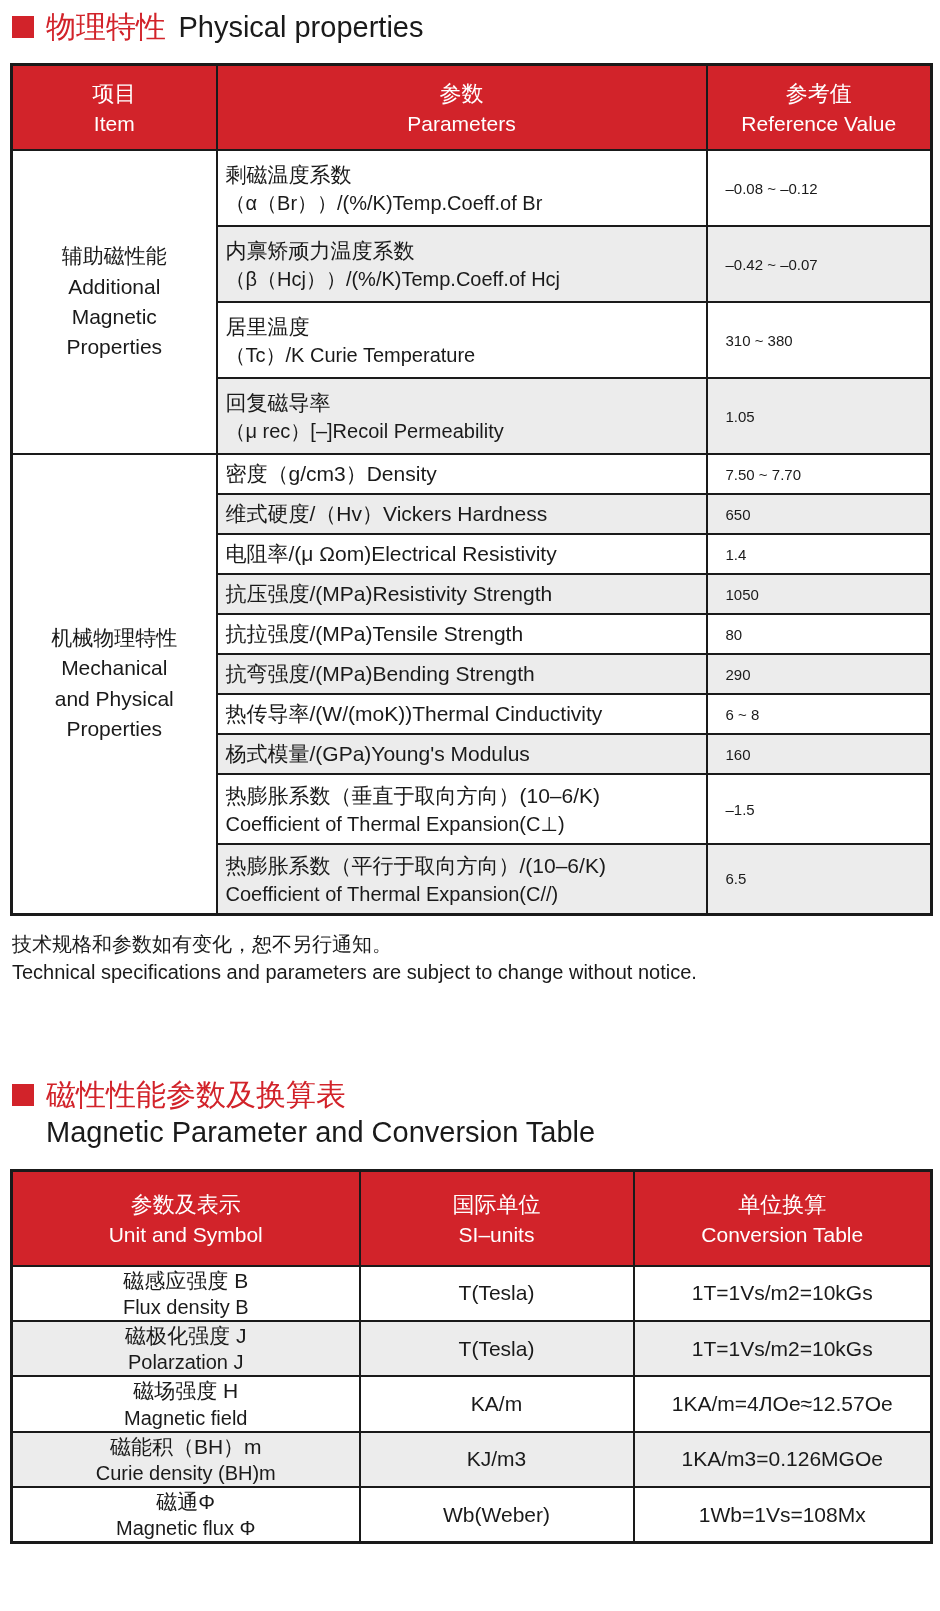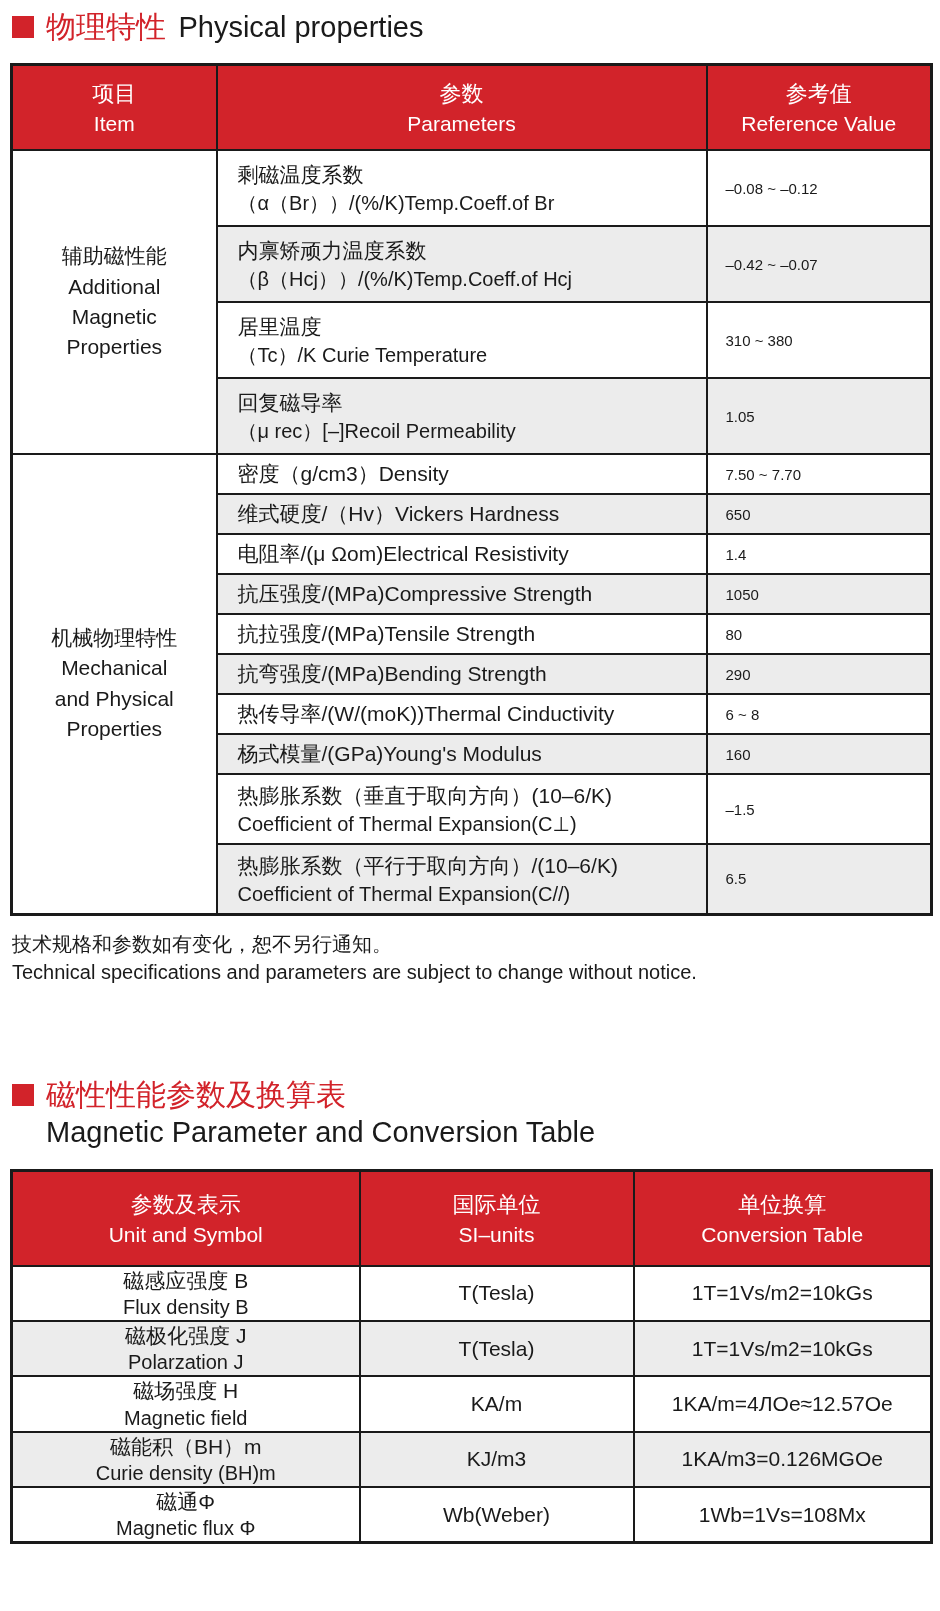--- a/index.html
+++ b/index.html
@@ -64,21 +64,21 @@
   .t1 tr.rbig{height:76px;}
   .t1 tr.rsm{height:40px;}
   .t1 tr.rtall{height:70px;}
   td.item{
     text-align:center;
     font-size:21px;
     line-height:1.45;
     white-space:pre-line;
     background:#ffffff;
   }
-  td.param{padding-left:20px;}
+  td.param{padding-left:8px;}
   .param .l1{display:block;font-size:21px;line-height:1.5;}
   .param .l2{display:block;font-size:20px;line-height:1.35;}
   td.val{font-size:15px;padding-left:18px;}
   tr.alt td.param,tr.alt td.val{background:var(--alt);}
 
   
   .note{margin:14px 0 0 12px;}
   .note .nz{display:block;font-size:20px;line-height:1.4;}
   .note .ne{display:block;font-size:20px;line-height:1.4;}
 
@@ -177,21 +177,21 @@
     <td class="val">650</td>
   </tr>
   <tr class="rsm">
     <td class="param">
       <span class="l1">电阻率/(μ Ωom)Electrical Resistivity</span>
     </td>
     <td class="val">1.4</td>
   </tr>
   <tr class="rsm alt">
     <td class="param">
-      <span class="l1">抗压强度/(MPa)Compressive Strength</span>
+      <span class="l1">抗压强度/(MPa)Resistivity Strength</span>
     </td>
     <td class="val">1050</td>
   </tr>
   <tr class="rsm">
     <td class="param">
       <span class="l1">抗拉强度/(MPa)Tensile Strength</span>
     </td>
     <td class="val">80</td>
   </tr>
   <tr class="rsm alt">

